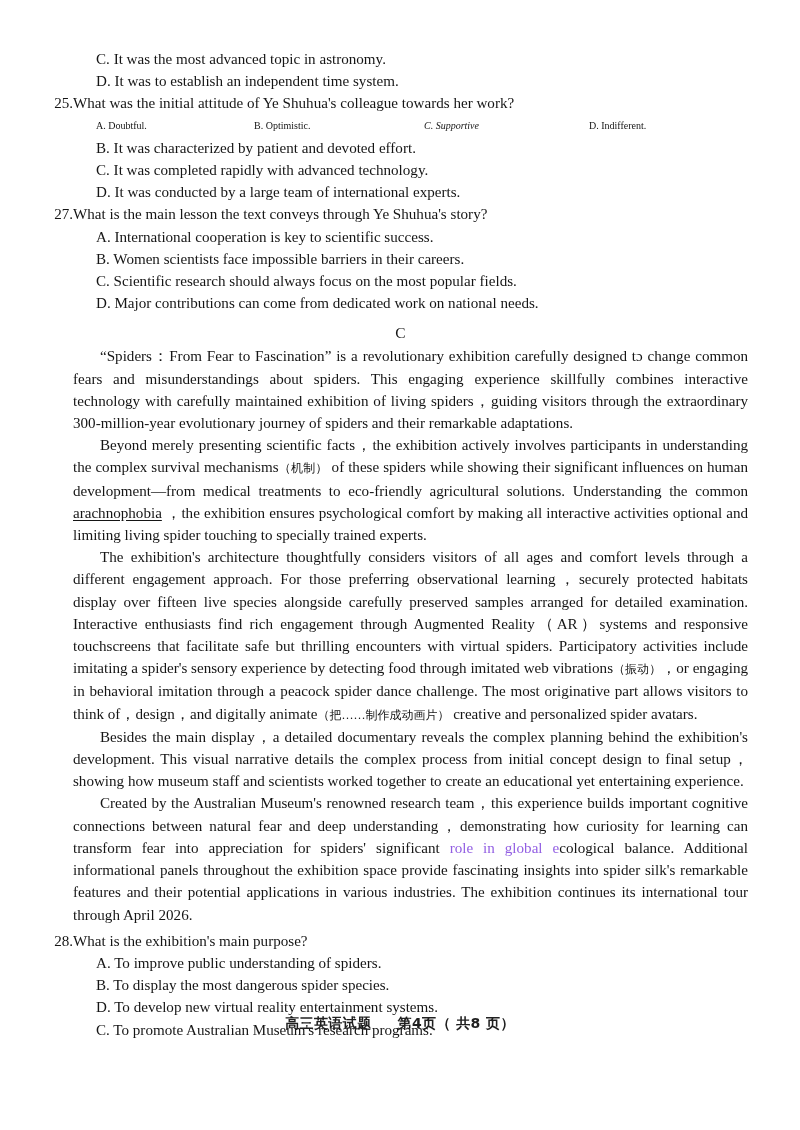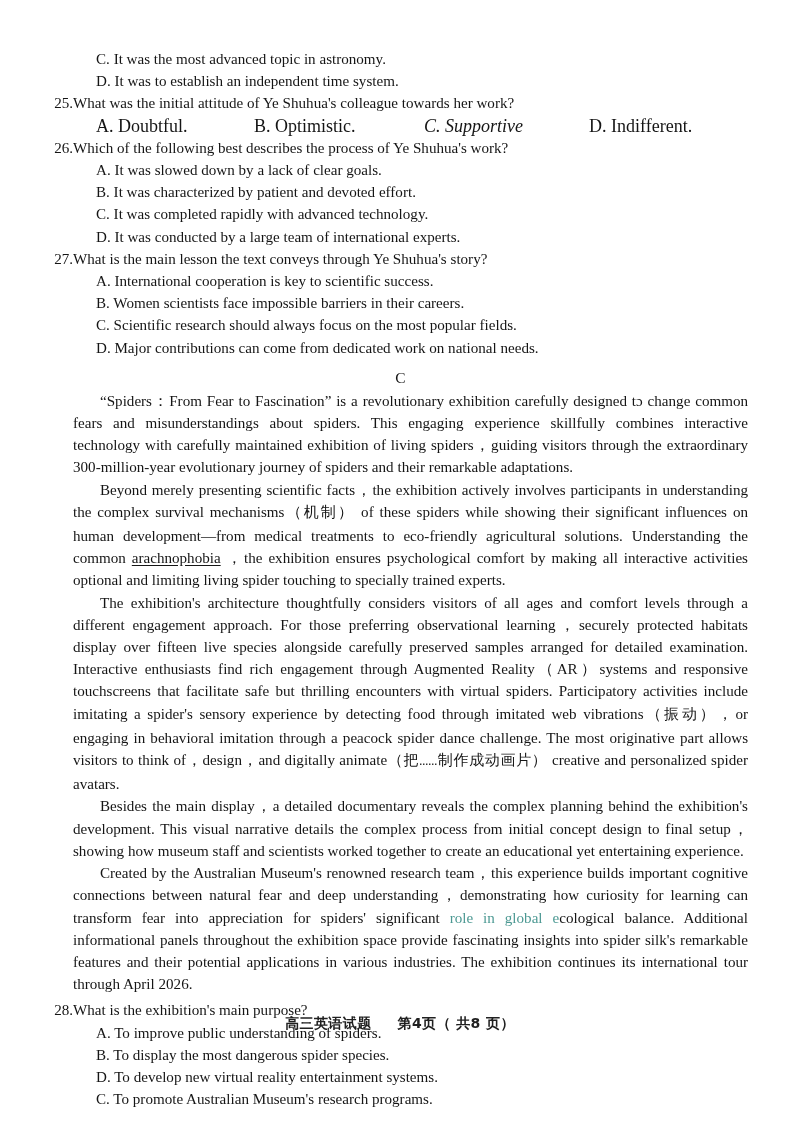--- a/index.html
+++ b/index.html
@@ -44,21 +44,21 @@
   .opt {
     position: relative;
     margin-left: 23px;
     font-size: 15.1px;
     line-height: 22.2px;
     white-space: nowrap;
   }
   
   .optrow {
     margin-left: 23px;
-    font-size: 18px;
+    font-size: 10px;
     line-height: 22.2px;
     position: relative;
     height: 22.2px;
   }
   .optrow span {
     position: absolute;
     top: 0;
     white-space: nowrap;
   }
   .oc1 { left: 0px; }
@@ -81,26 +81,26 @@
     text-align: justify;
     text-justify: inter-word;
     text-indent: 27px;
     margin: 0;
     hyphens: none;
   }
   .para u {
     text-underline-offset: 2px;
   }
   .faded {
-    color: #0f766e;
+    color: #6d28d9;
     opacity: 0.75;
   }
   .cjk {
-    font-family: Liberation Mono, monospace;
-    font-size: 15px;
+    font-family: Liberation Serif, serif;
+    font-size: 12px;
   }
 
   
   .gap-before-c { height: 2px; }
   .gap-after-passage { height: 4px; }
 
   
   .footer {
     position: absolute;
     left: 0;
@@ -143,24 +143,20 @@
     <div class="qline">
       <span class="qnum">25.</span><span class="qstem">What was the initial attitude of Ye Shuhua's colleague towards her work?</span>
     </div>
     <div class="optrow">
       <span class="oc1">A. Doubtful.</span>
       <span class="oc2">B. Optimistic.</span>
       <span class="oc3">C. Supportive</span>
       <span class="oc4">D. Indifferent.</span>
     </div>
 
-    <div class="qline">
-      <span class="qnum">26.</span><span class="qstem">Which of the following best describes the process of Ye Shuhua's work?</span>
-    </div>
-    <div class="opt">A. It was slowed down by a lack of clear goals.</div>
     <div class="opt">B. It was characterized by patient and devoted effort.</div>
     <div class="opt">C. It was completed rapidly with advanced technology.</div>
     <div class="opt">D. It was conducted by a large team of international experts.</div>
 
     <div class="qline">
       <span class="qnum">27.</span><span class="qstem">What is the main lesson the text conveys through Ye Shuhua's story?</span>
     </div>
     <div class="opt">A. International cooperation is key to scientific success.</div>
     <div class="opt">B. Women scientists face impossible barriers in their careers.</div>
     <div class="opt">C. Scientific research should always focus on the most popular fields.</div>

